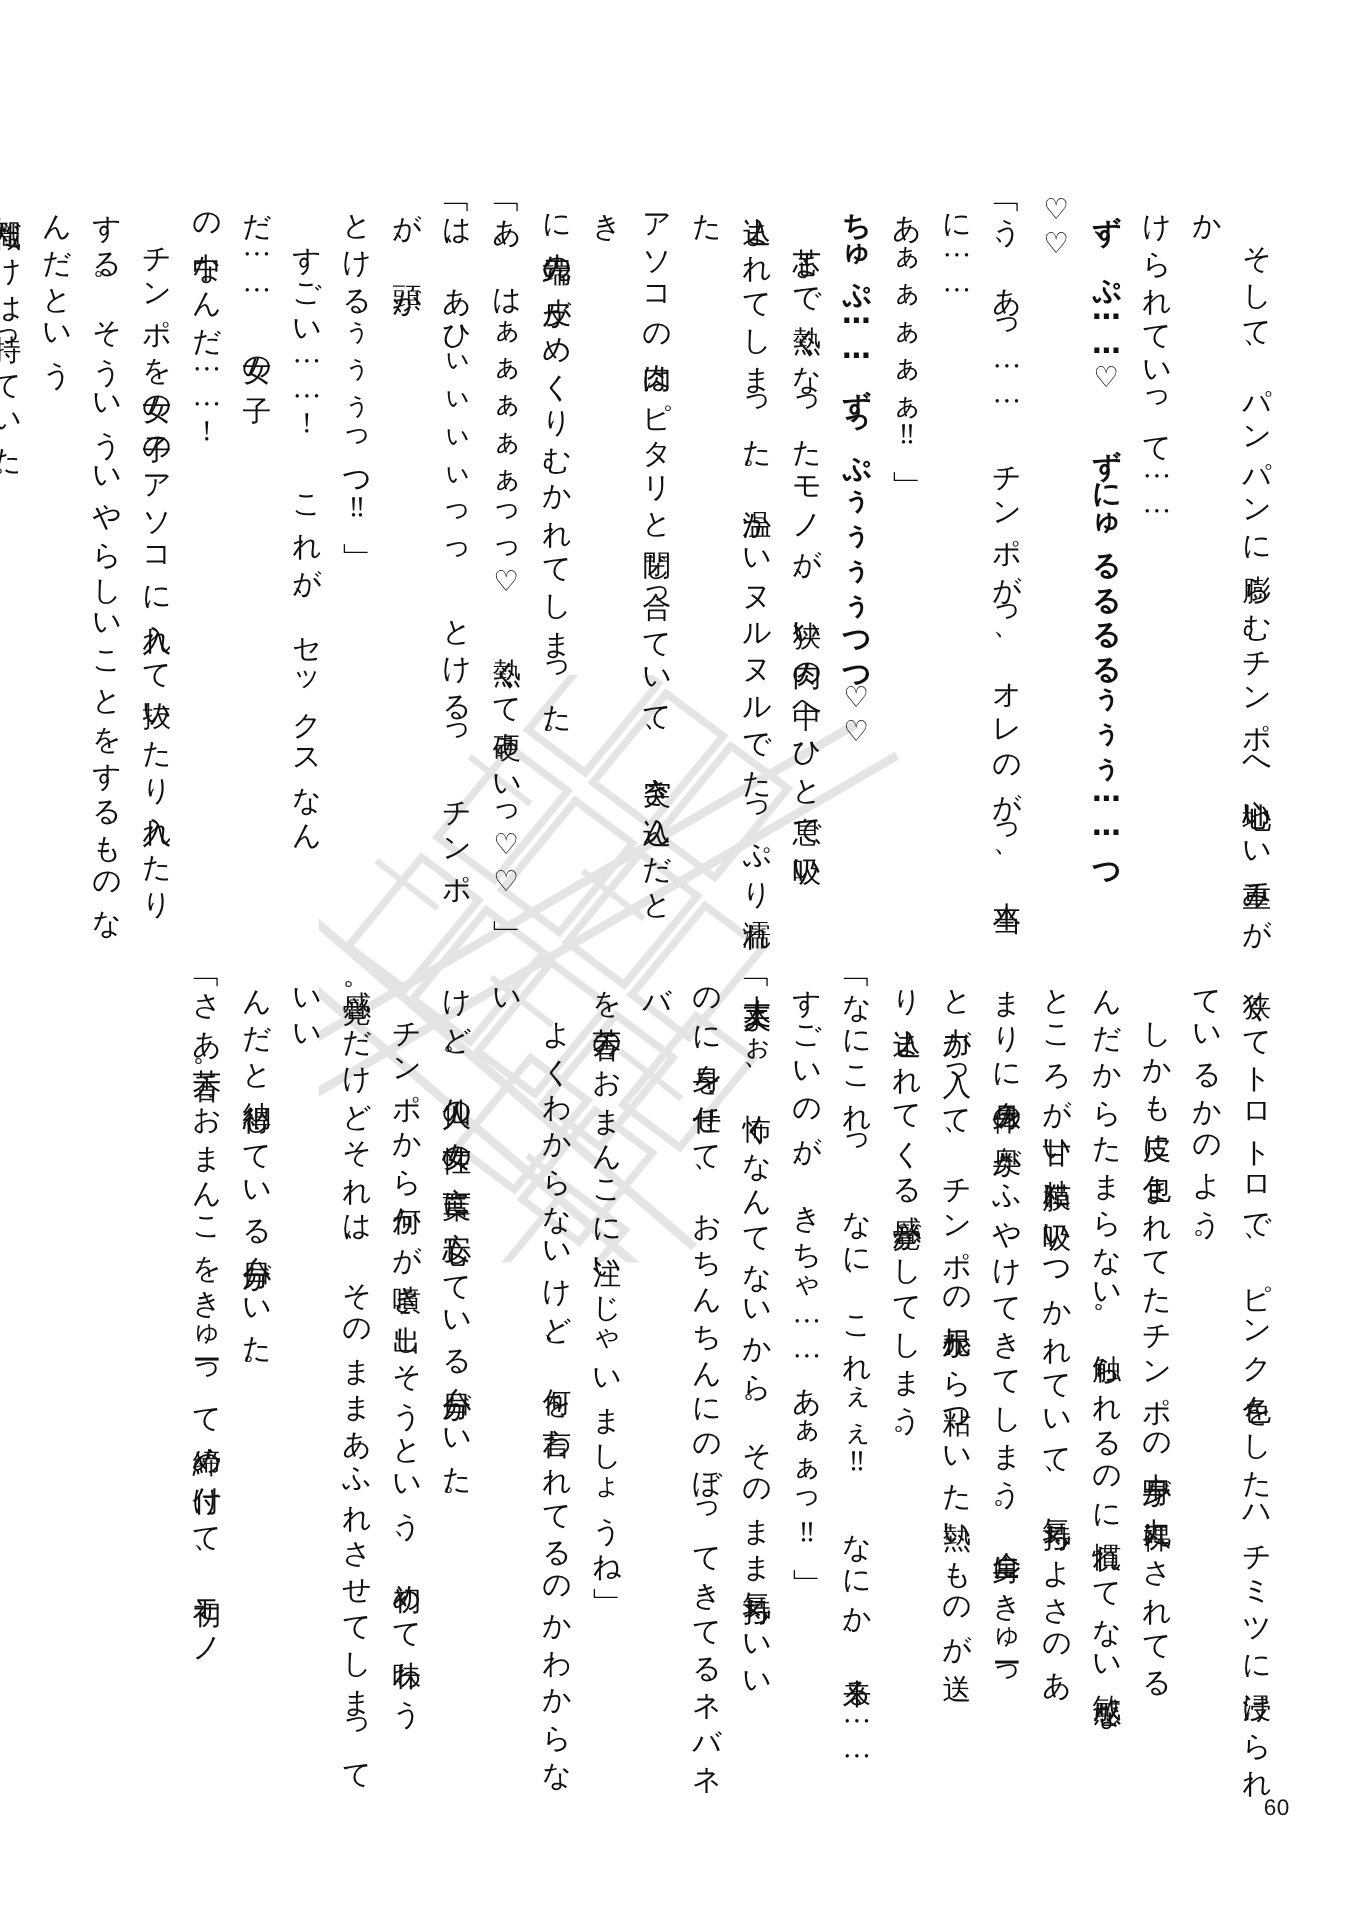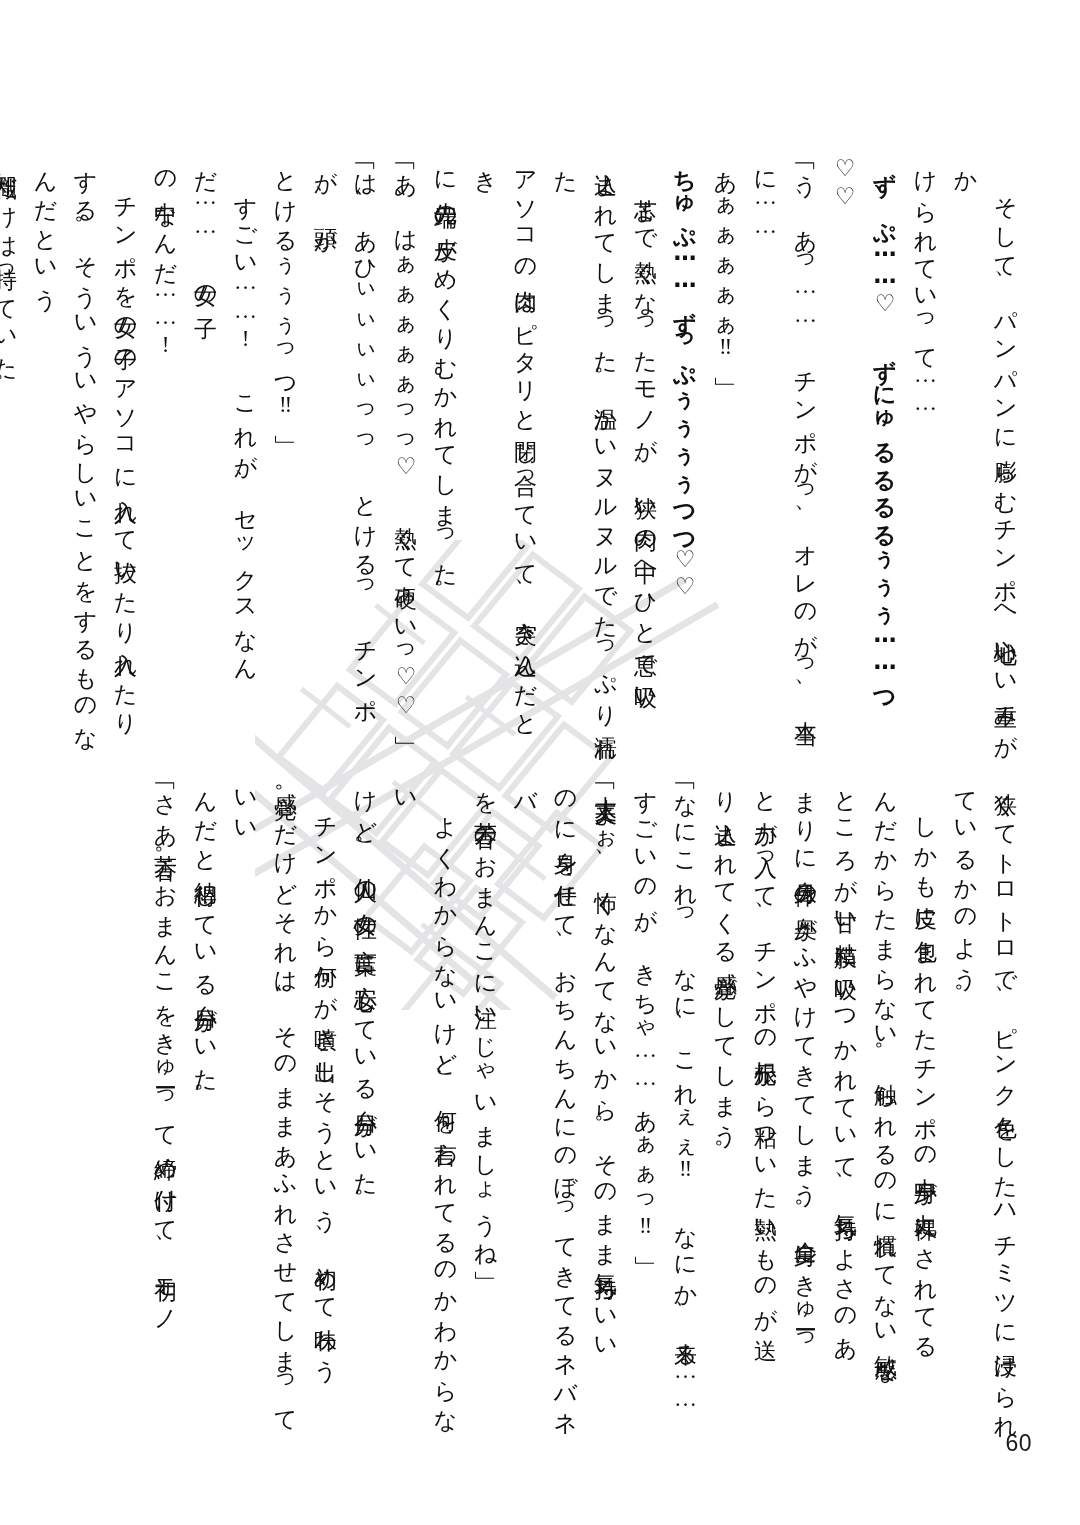--- a/index.html
+++ b/index.html
@@ -70,21 +70,21 @@
     height: 660px;
     width: 830px;
   }
 
   
   #page-number {
     position: absolute;
     right: 48px;
     bottom: 68px;
     font-family: "Liberation Sans", "DejaVu Sans", sans-serif;
-    font-size: 23px;
+    font-size: 18px;
     color: #1a1a1a;
     letter-spacing: 0.5px;
     z-index: 3;
   }
 </style>
 </head>
 <body>
 
 <div id="page">
 

